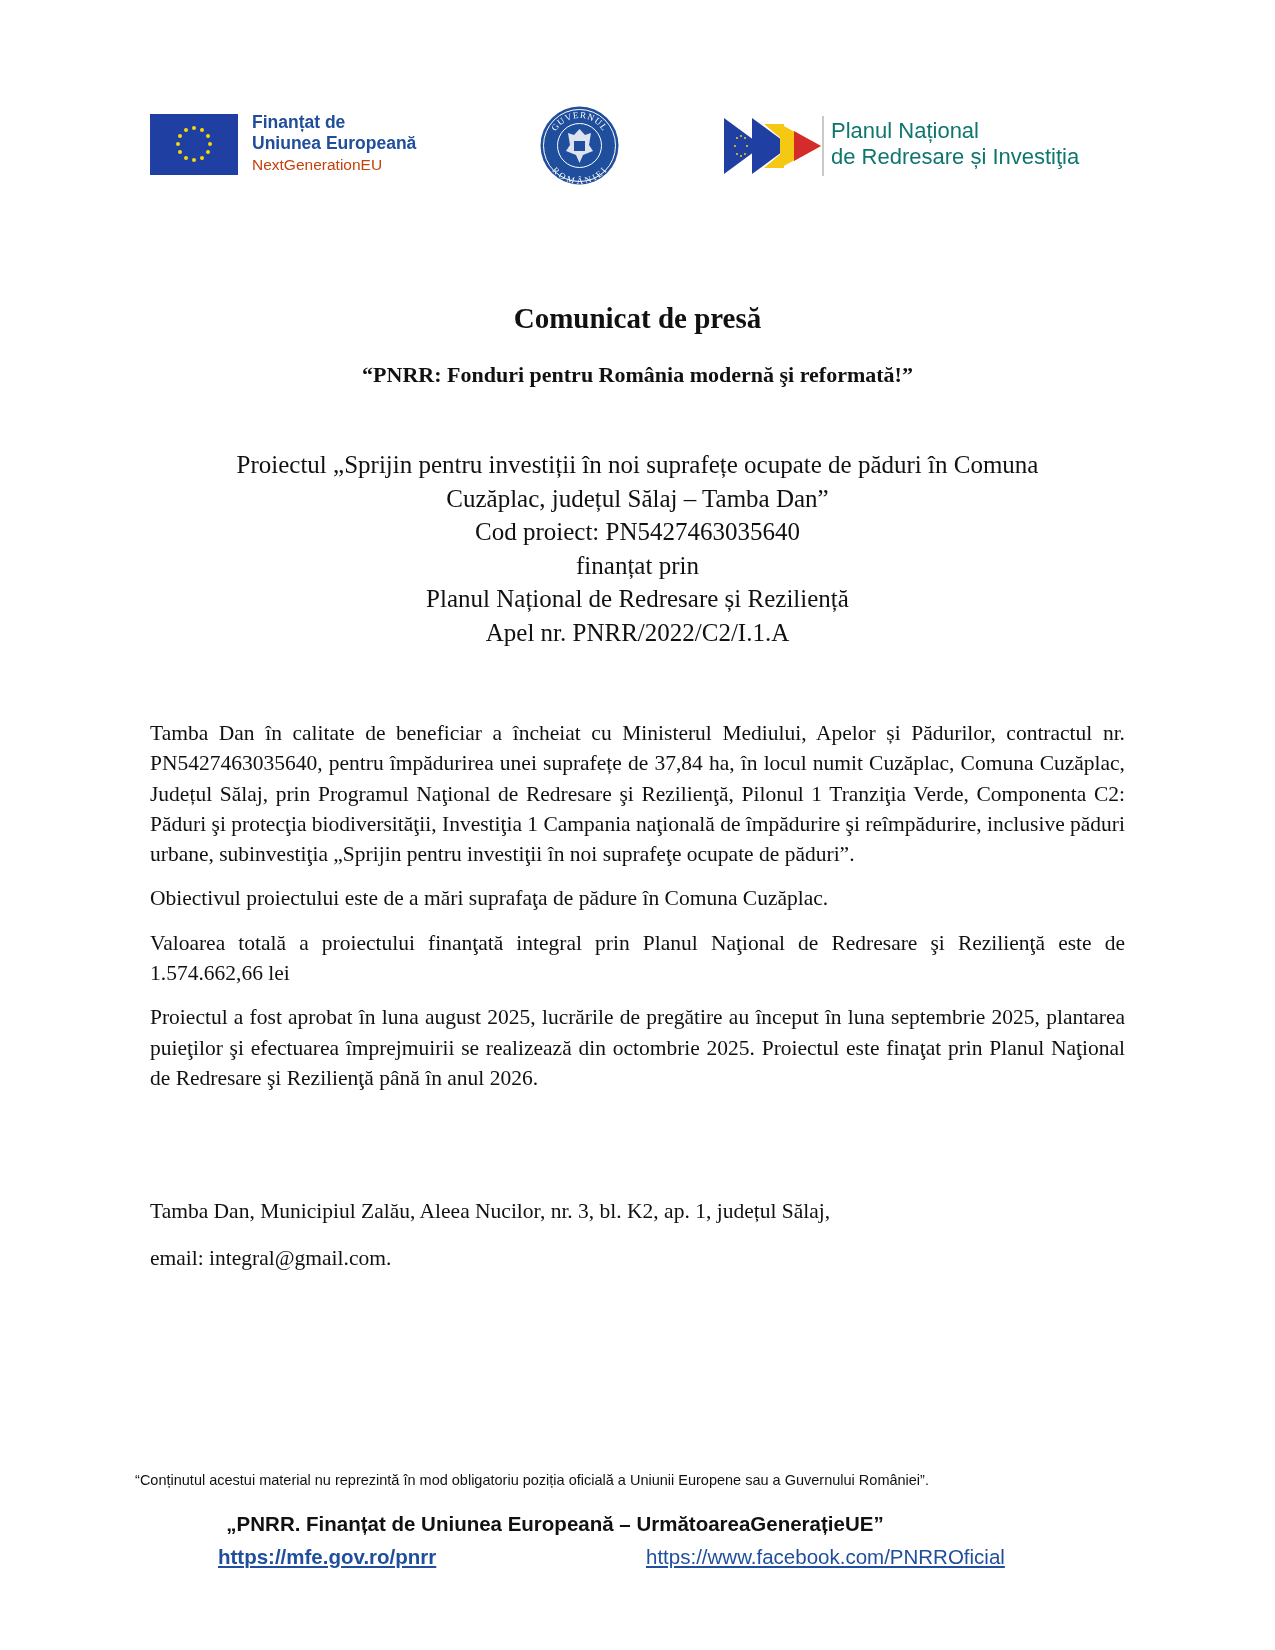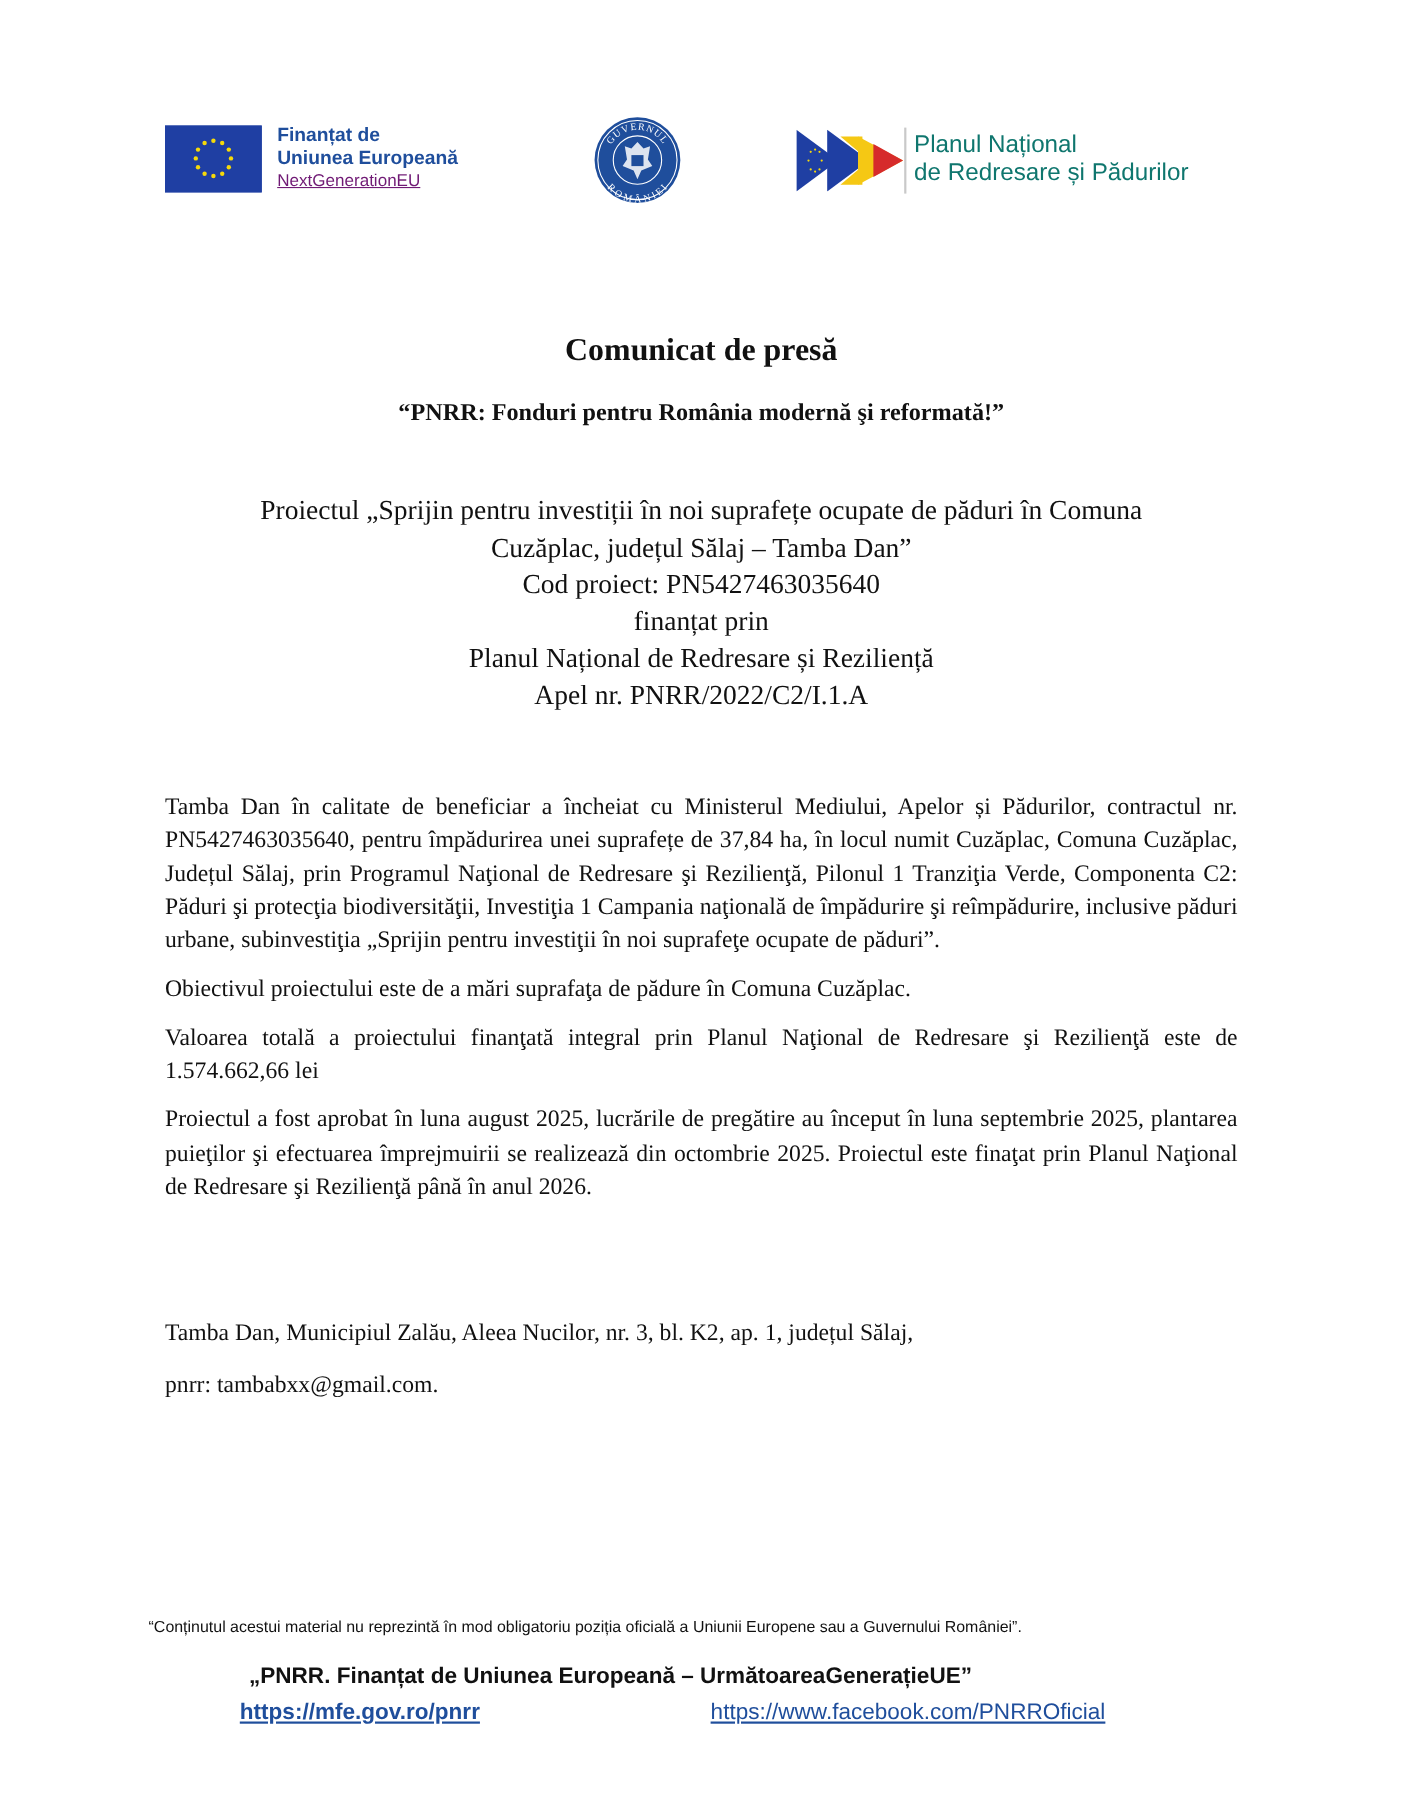--- a/index.html
+++ b/index.html
@@ -4,21 +4,21 @@
 <style>
   html, body { margin:0; padding:0; background:#ffffff; }
   body { width:1275px; height:1650px; position:relative; overflow:hidden; color:#111; font-family:"Liberation Serif", serif; }
   .abs { position:absolute; }
 
   
   .eu-flag { left:150px; top:114px; width:88px; height:61px; background:#1f3fa3; }
   .eu-flag svg { width:88px; height:61px; display:block; }
   .eu-text { left:252px; top:112px; font-family:"Liberation Sans", sans-serif; line-height:21px; }
   .eu-text .l1, .eu-text .l2 { color:#1f4e9c; font-weight:bold; font-size:17.5px; }
-  .eu-text .l3 { color:#701a75; font-size:15.5px;text-decoration:underline; }
+  .eu-text .l3 { color:#c2410c; font-size:15.5px; }
 
   .gov-seal { left:539px; top:105px; width:81px; height:81px; }
 
   .pnrr-mark { left:724px; top:118px; width:97px; height:56px; }
   .pnrr-sep { left:822px; top:116px; width:2px; height:60px; background:#c9c9c9; }
   .pnrr-text { left:831px; top:118px; font-family:"Liberation Sans", sans-serif; color:#0f766e; font-size:22px; line-height:26px; }
 
   
   .title { left:0; width:1275px; top:302px; text-align:center; font-weight:bold; font-size:29px; }
   .subtitle { left:0; width:1275px; top:362px; text-align:center; font-weight:bold; font-size:22px; }
@@ -100,21 +100,21 @@
         <circle cx="21" cy="36" r="1"></circle>
         <circle cx="17" cy="38" r="1"></circle>
       <circle cx="13" cy="36" r="1"></circle>
         <circle cx="11" cy="28" r="1"></circle>
     </g>
   </svg>
 </div>
 <div class="abs pnrr-sep"></div>
 <div class="abs pnrr-text">
   <div>Planul Național</div>
-  <div>de Redresare și Pădurilor</div>
+  <div>de Redresare și Investiţia</div>
 </div>
 
 <div class="abs title">Comunicat de presă</div>
 <div class="abs subtitle">“PNRR: Fonduri pentru România modernă şi reformată!”</div>
 
 <div class="abs project">
   <div>Proiectul „Sprijin pentru investiții în noi suprafețe ocupate de păduri în Comuna</div>
   <div>Cuzăplac, județul Sălaj – Tamba Dan”</div>
   <div>Cod proiect: PN5427463035640</div>
   <div>finanțat prin</div>
@@ -124,19 +124,19 @@
 
 <div class="abs body">
   <p>Tamba Dan în calitate de beneficiar a încheiat cu Ministerul Mediului, Apelor și Pădurilor, contractul nr. PN5427463035640, pentru împădurirea unei suprafețe de 37,84 ha, în locul numit Cuzăplac, Comuna Cuzăplac, Județul Sălaj, prin Programul Naţional de Redresare şi Rezilienţă, Pilonul 1 Tranziţia Verde, Componenta C2: Păduri şi protecţia biodiversităţii, Investiţia 1 Campania naţională de împădurire şi reîmpădurire, inclusive păduri urbane, subinvestiţia „Sprijin pentru investiţii în noi suprafeţe ocupate de păduri”.</p>
   <p>Obiectivul proiectului este de a mări suprafaţa de pădure în Comuna Cuzăplac.</p>
   <p>Valoarea totală a proiectului finanţată integral prin Planul Naţional de Redresare şi Rezilienţă este de 1.574.662,66 lei</p>
   <p>Proiectul a fost aprobat în luna august 2025, lucrările de pregătire au început în luna septembrie 2025, plantarea puieţilor şi efectuarea împrejmuirii se realizează din octombrie 2025. Proiectul este finaţat prin Planul Naţional de Redresare şi Rezilienţă până în anul 2026.</p>
 </div>
 
 <div class="abs contact">
   <p>Tamba Dan, Municipiul Zalău, Aleea Nucilor, nr. 3, bl. K2, ap. 1, județul Sălaj,</p>
-  <p>pnrr: tambabxx@gmail.com.</p>
+  <p>email: integral@gmail.com.</p>
 </div>
 
 <div class="abs disclaimer">“Conținutul acestui material nu reprezintă în mod obligatoriu poziția oficială a Uniunii Europene sau a Guvernului României”.</div>
 <div class="abs footer-slogan">„PNRR. Finanțat de Uniunea Europeană – UrmătoareaGenerațieUE”</div>
 <a class="abs link link-mfe">https://mfe.gov.ro/pnrr</a>
 <a class="abs link link-fb">https://www.facebook.com/PNRROficial</a>
 
 </body></html>

